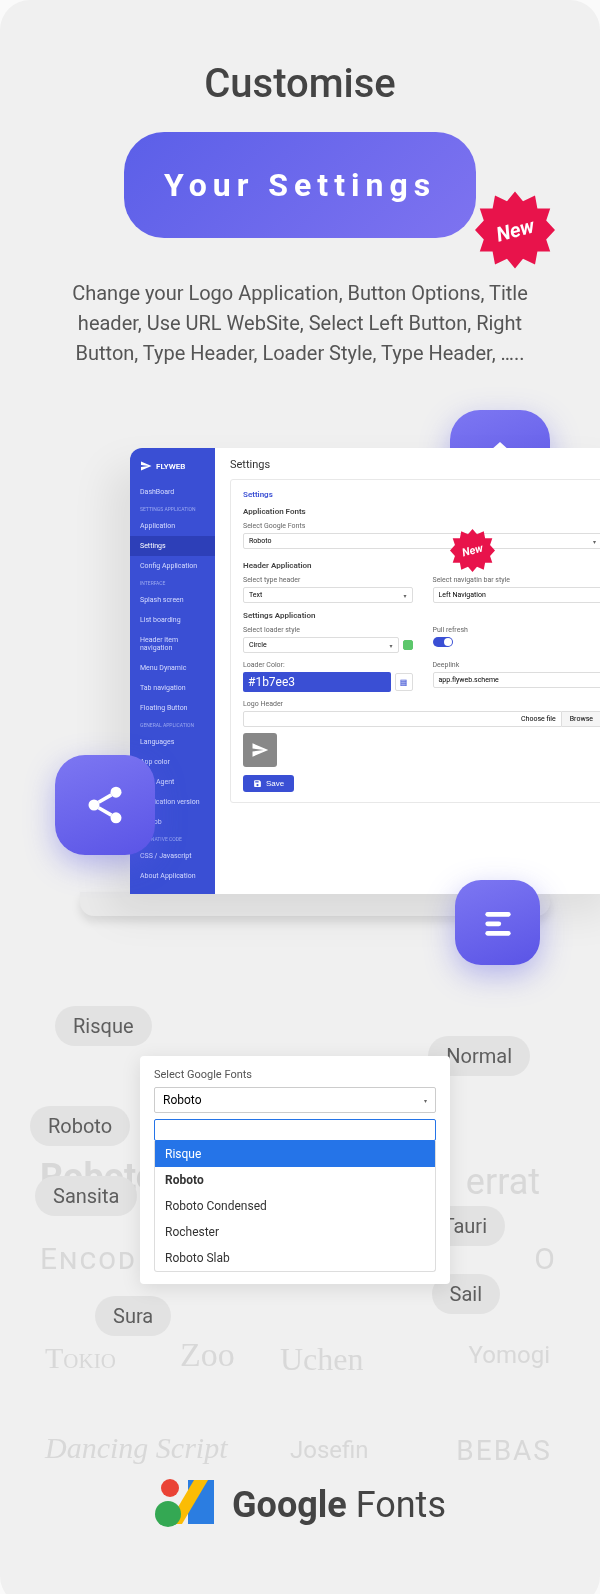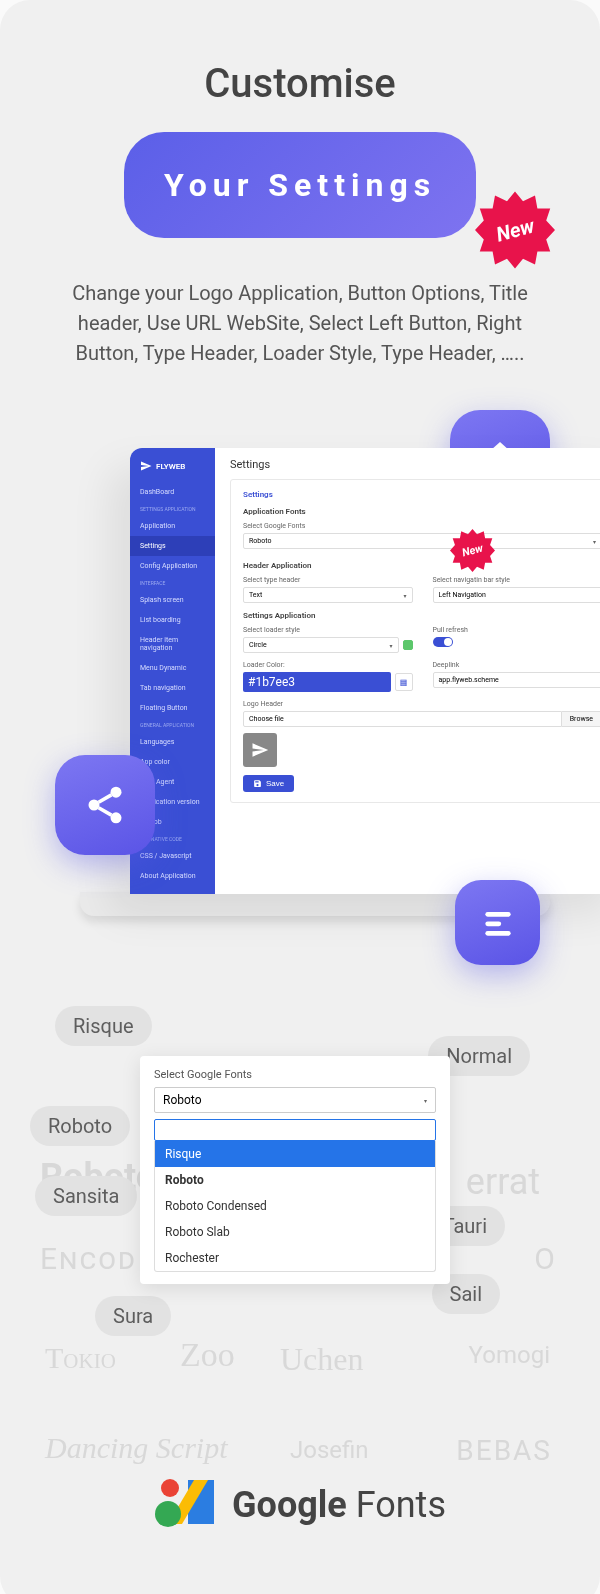--- a/index.html
+++ b/index.html
@@ -43,21 +43,21 @@
 .field-col { flex:1; }
 .input, .select { width:100%; border:1px solid #ddd; font-size:7px; padding:3px 5px; border-radius:2px; background:#fff; }
 .select { display:flex; justify-content:space-between; align-items:center; }
 .caret { font-size:6px; color:#666; }
 .toggle { width:20px; height:10px; background:#3a4fd4; border-radius:6px; position:relative; }
 .toggle::after { content:''; position:absolute; width:8px; height:8px; background:#fff; border-radius:50%; top:1px; right:1px; }
 .loader-color-row { display:flex; gap:4px; align-items:center; }
 .loader-color { flex:1; background:#3a4fd4; color:#fff; font-size:12px; padding:3px 5px; border-radius:2px; }
 .color-btn { width:18px; height:18px; border:1px solid #ddd; display:flex; align-items:center; justify-content:center; font-size:8px; color:#3a4fd4; border-radius:2px; }
 .file-row { display:flex; }
-.file-input { flex:1; border:1px solid #ddd; font-size:7px; padding:3px 5px; border-radius:2px 0 0 2px; background:#fff; }
+.file-input { flex:1; border:1px solid #ddd; font-size:7px; padding:3px 5px; border-radius:2px 0 0 2px; background:#fff;text-align:right; }
 .browse-btn { border:1px solid #ddd; border-left:none; font-size:7px; padding:3px 8px; background:#f5f5f5; border-radius:0 2px 2px 0; }
 .logo-preview { width:34px; height:34px; background:#888; border-radius:3px; margin-top:6px; display:flex; align-items:center; justify-content:center; color:#fff; }
 .save-btn { background:#3a4fd4; color:#fff; font-size:8px; padding:4px 10px; border:none; border-radius:3px; margin-top:8px; display:inline-flex; align-items:center; gap:4px; }
 .small-new-badge { position:absolute; top:80px; left:320px; width:45px; height:45px; }
 .small-new-badge span { font-size:11px; }
 .laptop-base { height:24px; background:#eaeaea; border-radius:0 0 14px 14px; margin: -2px 50px 40px 80px; box-shadow: 0 6px 10px rgba(0,0,0,.1); }
 .loader-dot { display:inline-block; width:10px; height:10px; border:1px solid #5cc76b; background:#5cc76b; border-radius:2px; margin-left:4px; }
 
 
 .font-cloud { position:relative; margin-top: 90px; height: 480px; }
@@ -285,22 +285,22 @@
       <div class="fp-label">Select Google Fonts</div>
       <div class="fp-select">
         <span>Roboto</span>
           <span class="caret">▾</span>
       </div>
       <input class="fp-search" value="" style="">
       <div class="fp-list" id="fp-list">
           <div class="fp-item hl">Risque</div>
           <div class="fp-item bold">Roboto</div>
           <div class="fp-item">Roboto Condensed</div>
+          <div class="fp-item">Rochester</div>
           <div class="fp-item">Roboto Slab</div>
-          <div class="fp-item">Rochester</div>
         </div>
     </div>
   </div>
 
   <div class="gf">
     <div class="gf-logo">
       <svg width="64" height="52" viewBox="0 0 64 52">
         <rect x="34" y="4" width="26" height="44" fill="#2b7de1"></rect>
         <polygon points="14,48 40,4 54,4 28,48" fill="#fbbc05"></polygon>
         <circle cx="14" cy="38" r="13" fill="#34a853"></circle>

